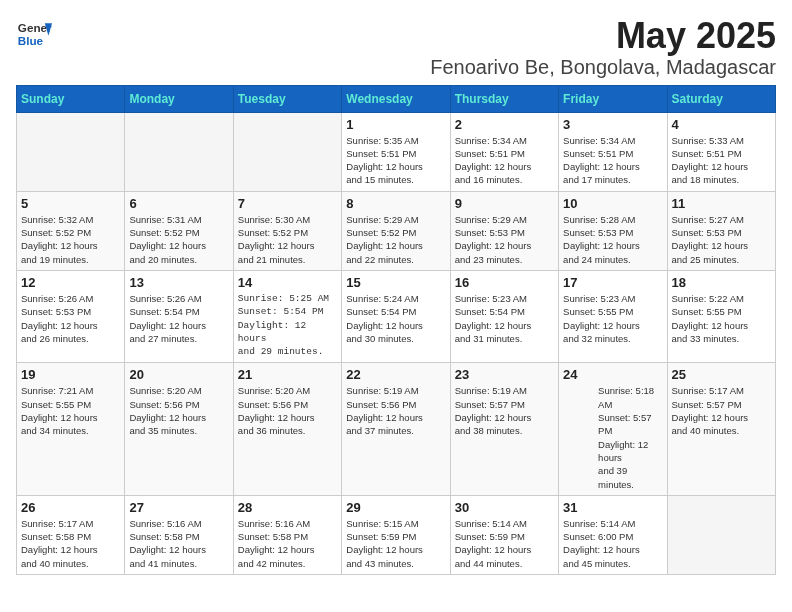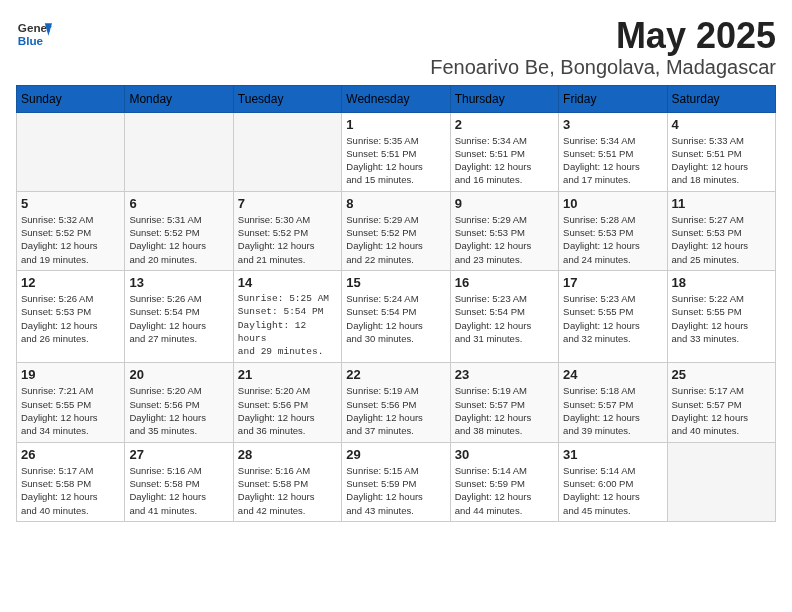--- a/index.html
+++ b/index.html
@@ -38,23 +38,23 @@
       font-size: 20px;
       color: #444;
     }
     .calendar {
       width: 100%;
       border-collapse: collapse;
       border: 1px solid #ccc;
     }
     .calendar th {
       background: #1565c0;
-      color: #000000;
+      color: #5eead4;
       font-size: 12px;
-      font-weight: normal;
+      font-weight: bold;
       padding: 6px 4px;
       text-align: left;
       border: 1px solid #1255a0;
     }
     .calendar td {
       border: 1px solid #ccc;
       vertical-align: top;
       padding: 4px 4px;
       font-size: 10px;
       color: #333;
@@ -277,21 +277,21 @@
         </td>
         <td>
           <span class="day-num">23</span>
           <div class="cell-info" style="white-space: pre-line;">Sunrise: 5:19 AM
 Sunset: 5:57 PM
 Daylight: 12 hours
 and 38 minutes.</div>
         </td>
         <td>
           <span class="day-num">24</span>
-          <div class="cell-info" style="white-space: pre-line;">Sunrise: 5:18 AM
+          <div class="cell-info" style="white-space: pre-line; margin-left: 35px;">Sunrise: 5:18 AM
 Sunset: 5:57 PM
 Daylight: 12 hours
 and 39 minutes.</div>
         </td>
         <td>
           <span class="day-num">25</span>
           <div class="cell-info" style="white-space: pre-line;">Sunrise: 5:17 AM
 Sunset: 5:57 PM
 Daylight: 12 hours
 and 40 minutes.</div>

